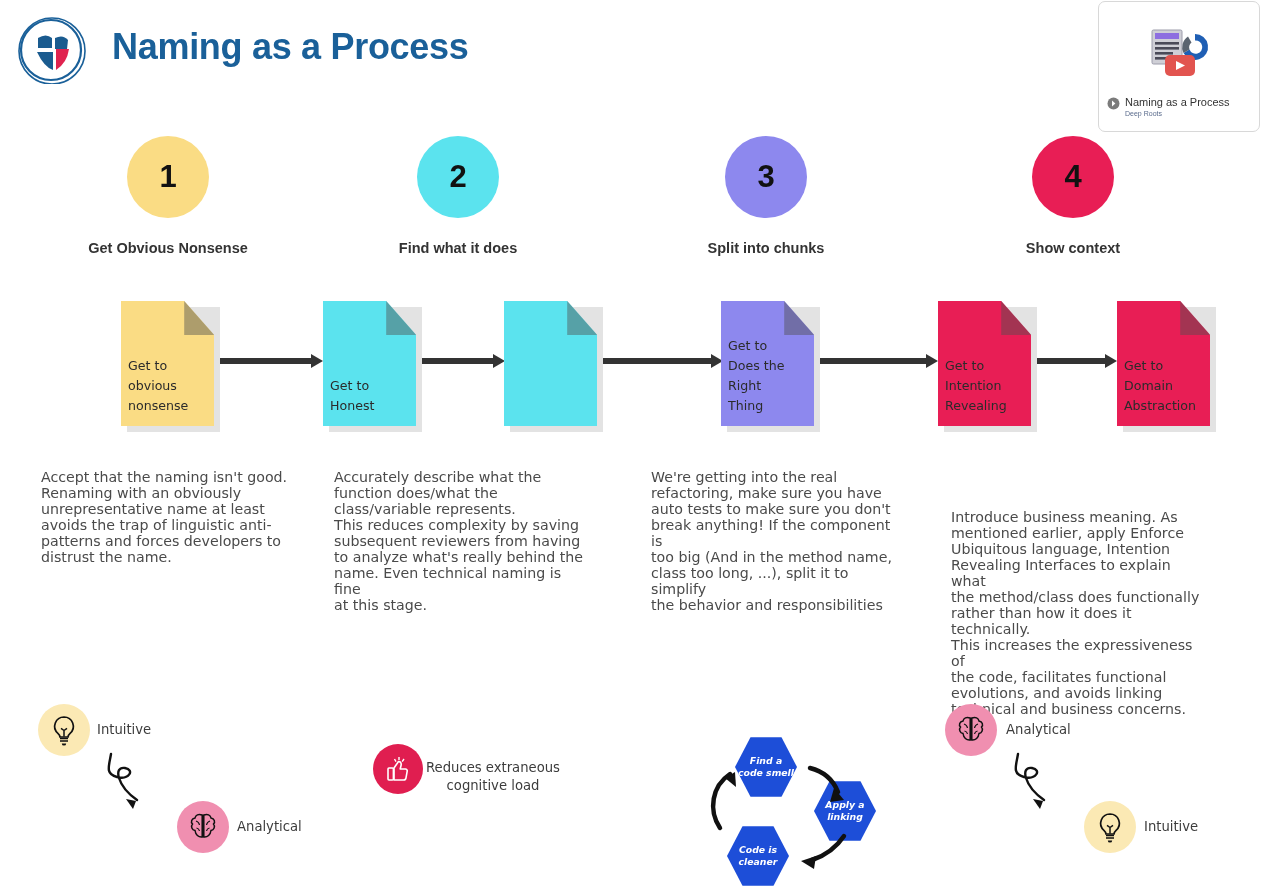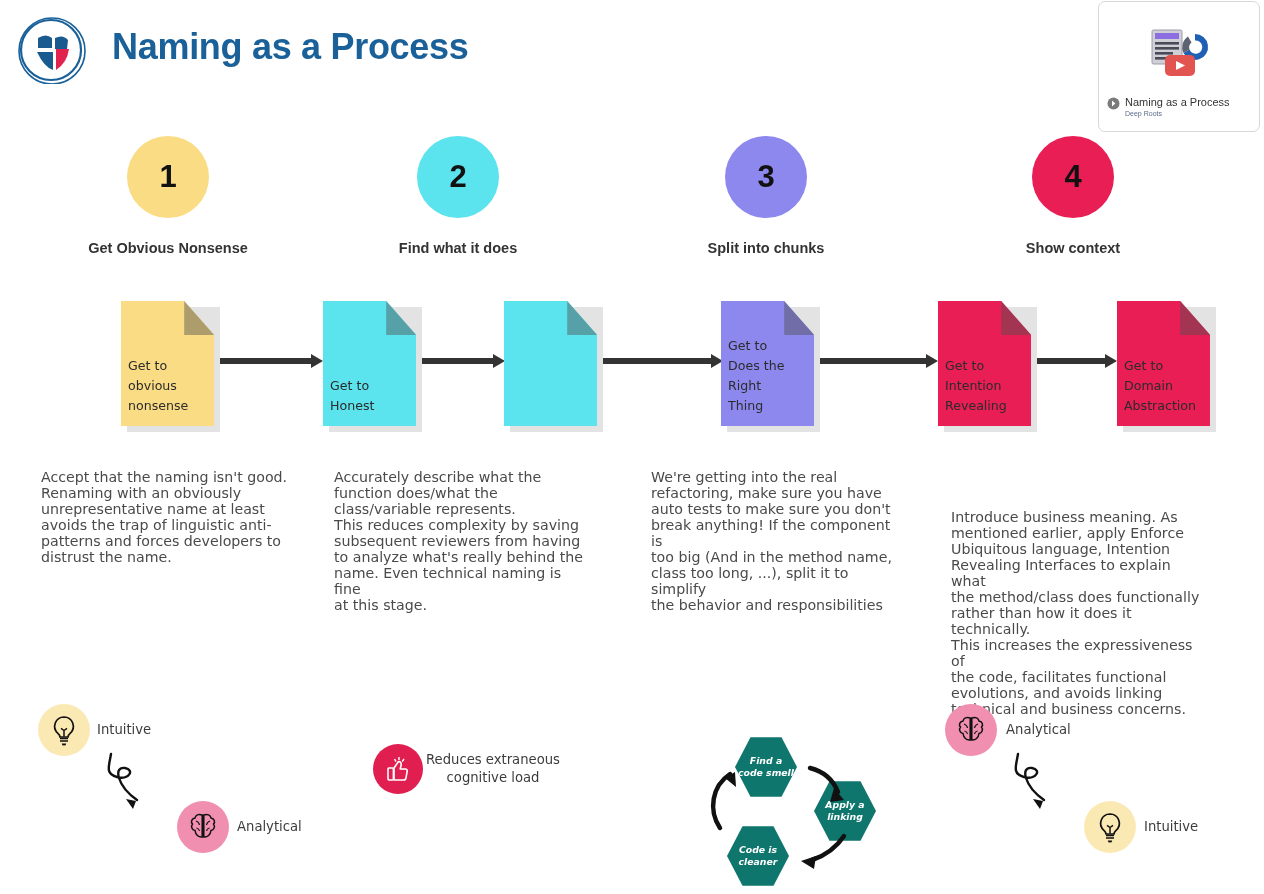--- a/index.html
+++ b/index.html
@@ -164,26 +164,26 @@
     border-radius: 50%;
     display: flex; align-items: center; justify-content: center;
   }
   .badge-label {
     position: absolute;
     font-family: "DejaVu Sans", sans-serif;
     font-size: 13.2px;
     color: #3c3c3c;
     white-space: nowrap;
   }
-  .badge-label.two-line { white-space: pre-line; text-align: center; line-height: 18px; }
+  .badge-label.two-line { white-space: pre-line; text-align: center; line-height: 18px; margin-top: 8px; }
 
   .hex {
     position: absolute;
     width: 62px; height: 62px;
-    background: #0f766e;
+    background: #1d4ed8;
     clip-path: polygon(25% 2%, 75% 2%, 100% 50%, 75% 98%, 25% 98%, 0 50%);
     display: flex; align-items: center; justify-content: center;
     text-align: center;
   }
   .hex span {
     font-family: "DejaVu Sans", sans-serif;
     font-style: italic;
     font-weight: bold;
     font-size: 9.3px;
     line-height: 12px;

